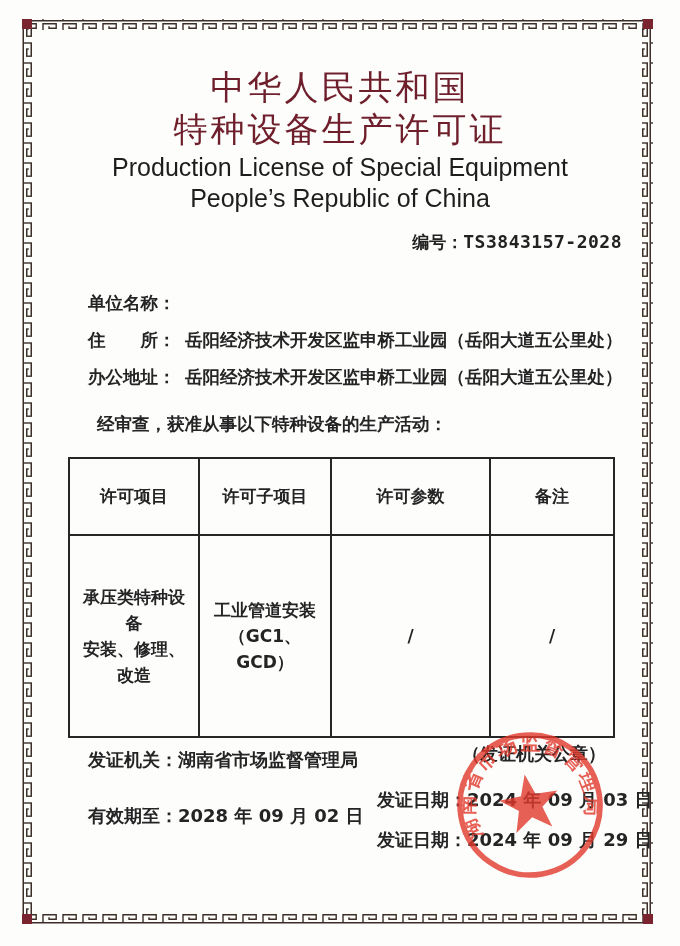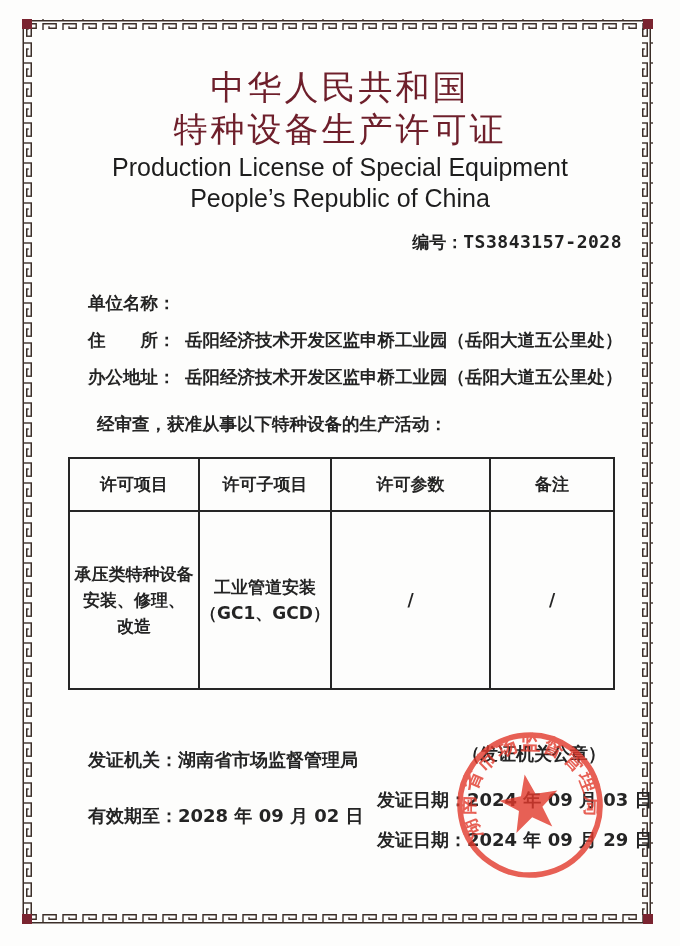--- a/index.html
+++ b/index.html
@@ -30,21 +30,21 @@
   .info-row{display:flex;height:37px;align-items:center;line-height:22px;}
   .info-row .lbl{width:97px;flex:0 0 97px;}
   .approval{left:97px;top:406px;font-size:17.5px;font-weight:bold;color:#242424;margin-top:6px;}
   
   table.lic{
     position:absolute;left:68px;top:457px;width:545px;
     border-collapse:collapse;table-layout:fixed;
   }
   table.lic th,table.lic td{
     border:2px solid #262626;text-align:center;vertical-align:middle;
-    font-weight:bold;color:#242424;padding:0;
+    font-weight:bold;color:#242424;padding:12px;
   }
   table.lic th{height:51px;font-size:17px;}
   table.lic td{height:176px;font-size:17px;line-height:26px;white-space:pre-line;}
   
   .ft{font-size:18px;font-weight:bold;color:#242424;white-space:nowrap;}
   .ft-authority{left:88px;top:748px;}
   .ft-valid{left:88px;top:804px;}
   .ft-sealnote{left:462px;top:742px;}
   .ft-issue1{left:377px;top:788px;text-align:right;}
   .ft-issue2{left:377px;top:828px;}

